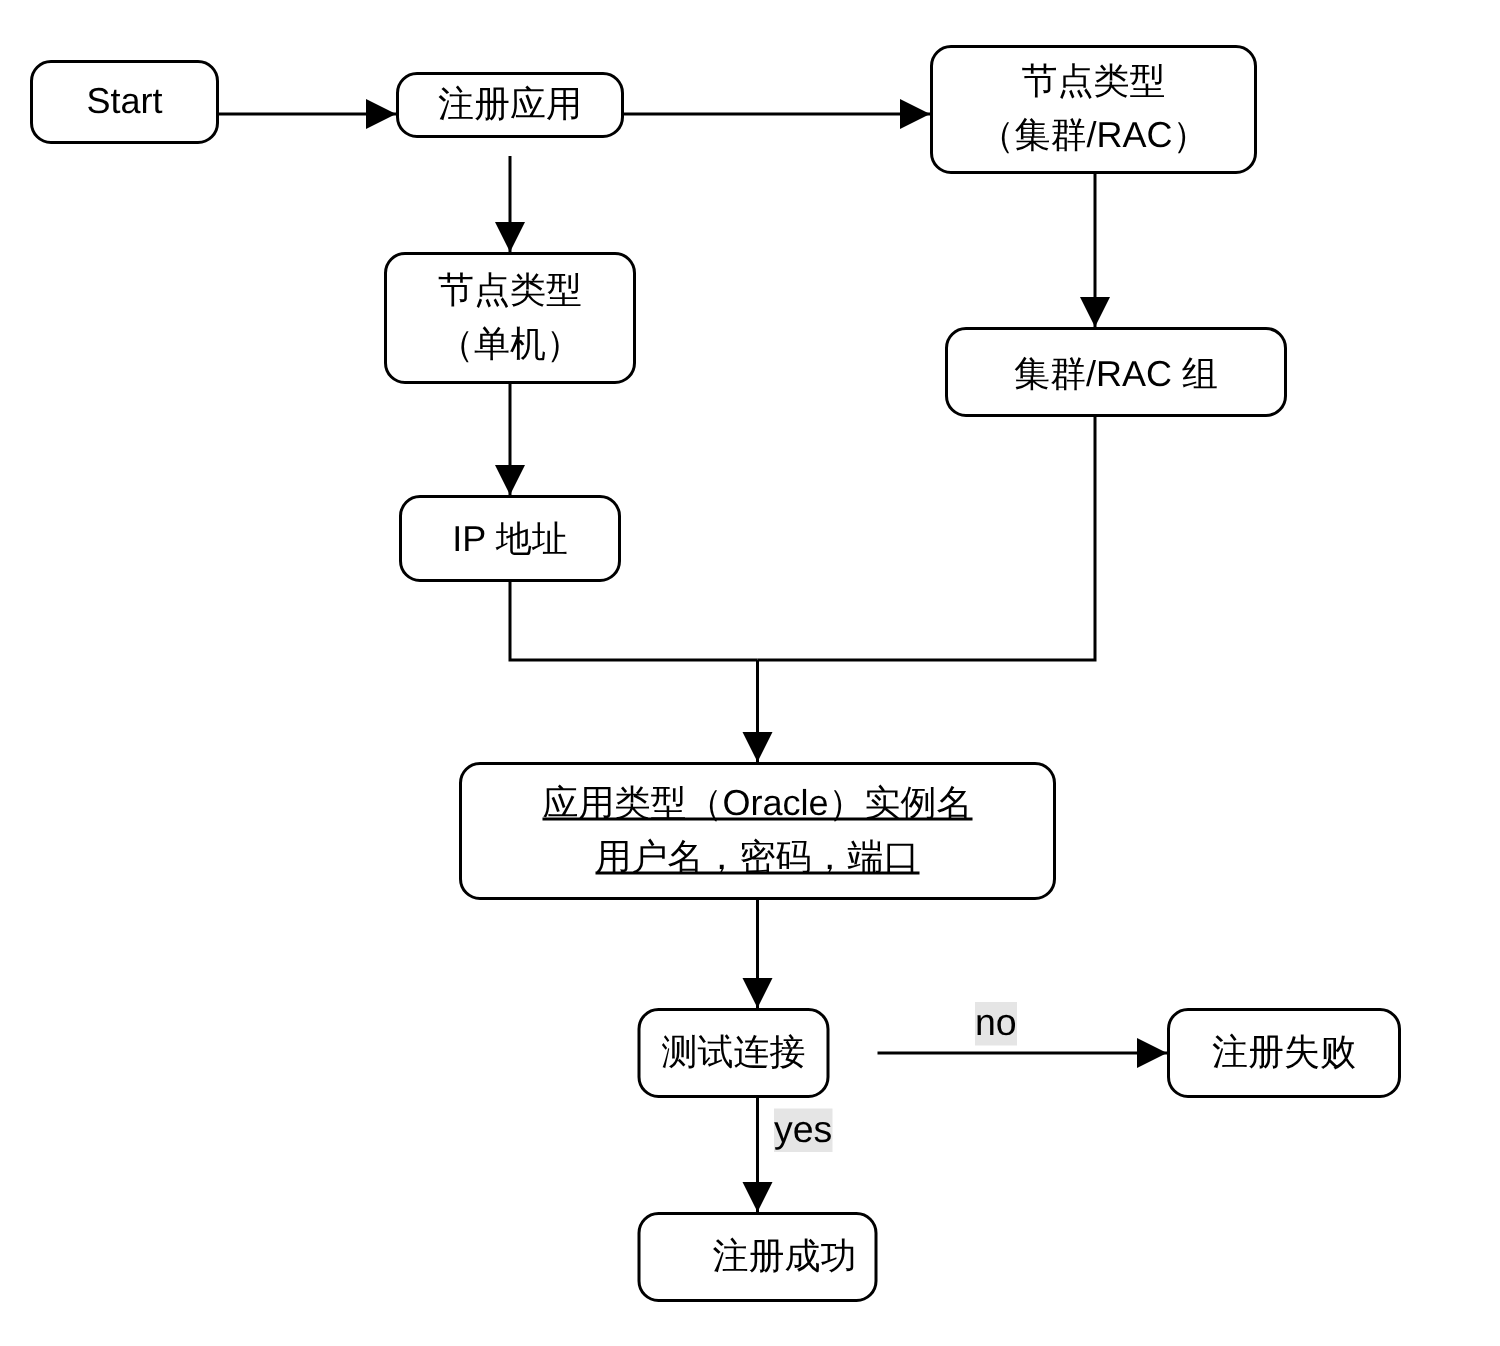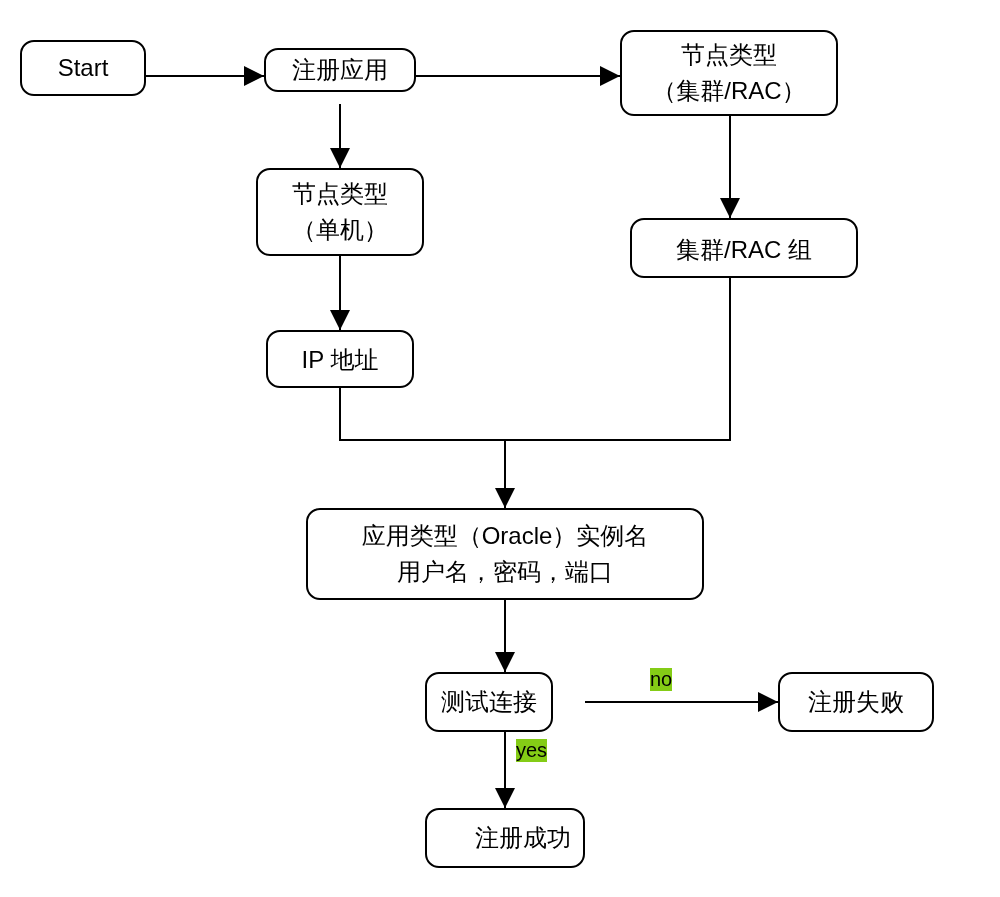--- a/index.html
+++ b/index.html
@@ -18,22 +18,22 @@
       display: flex;
       align-items: center;
       justify-content: center;
       text-align: center;
       background: #fff;
       line-height: 1.5;
       padding: 8px 12px;
     }
     .edge-label {
       position: absolute;
-      font-size: 20px;
-      background: #84cc16;
+      font-size: 25px;
+      background: #e5e5e5;
     }
     svg {
       position: absolute;
       top: 0;
       left: 0;
       width: 1000px;
       height: 897px;
       pointer-events: none;
     }
     .arrow-line {
@@ -97,21 +97,21 @@
 </div>
 
 <div class="node" style="left:630px; top:218px; width:228px; height:60px;align-items:flex-end;">
   <span>集群/RAC 组</span>
 </div>
 
 <div class="node" style="left:266px; top:330px; width:148px; height:58px;align-items:flex-end;">
   <span>IP 地址</span>
 </div>
 
-<div class="node" style="left:306px; top:508px; width:398px; height:92px; white-space:pre-line;">
+<div class="node" style="left:306px; top:508px; width:398px; height:92px; white-space:pre-line;text-decoration:underline;">
   <span>应用类型（Oracle）实例名
 用户名，密码，端口</span>
 </div>
 
 <div class="node" style="left:425px; top:672px; width:128px; height:60px;">
   <span>测试连接</span>
 </div>
 
 <div class="node" style="left:778px; top:672px; width:156px; height:60px;">
   <span>注册失败</span>

